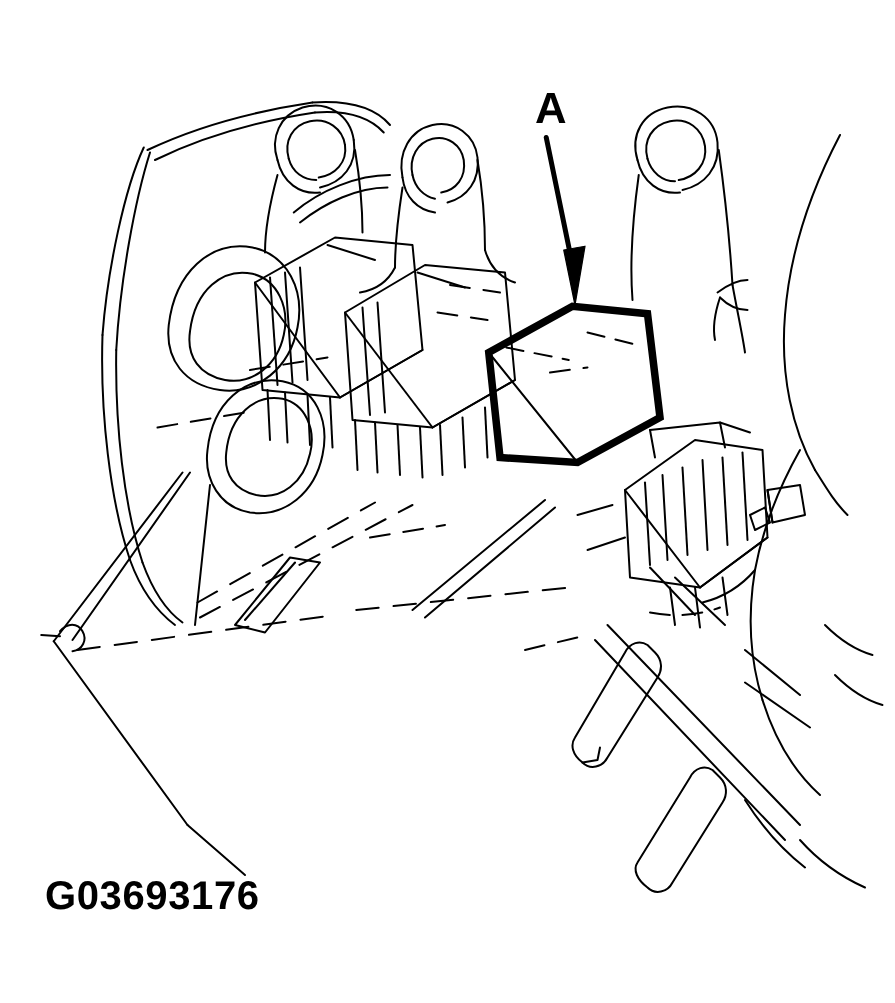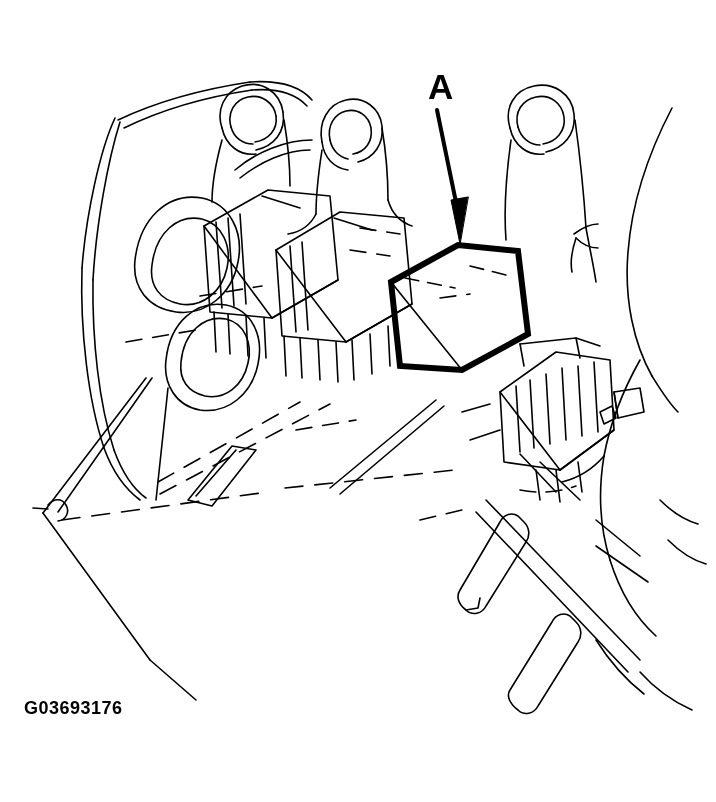--- a/index.html
+++ b/index.html
@@ -21,24 +21,24 @@
   #diagram-svg {
     position: absolute;
     left: 0;
     top: 0;
     width: 716px;
     height: 802px;
     display: block;
   }
   .caption {
     position: absolute;
-    left: 24px;
+    left: 36px;
     top: 698px;
     font-family: "Liberation Sans", sans-serif;
-    font-size: 18px;
+    font-size: 32px;
     font-weight: bold;
     letter-spacing: 0.5px;
     color: #000000;
     white-space: nowrap;
   }
   .callout-letter {
     position: absolute;
     left: 428px;
     top: 69px;
     font-family: "Liberation Sans", sans-serif;

